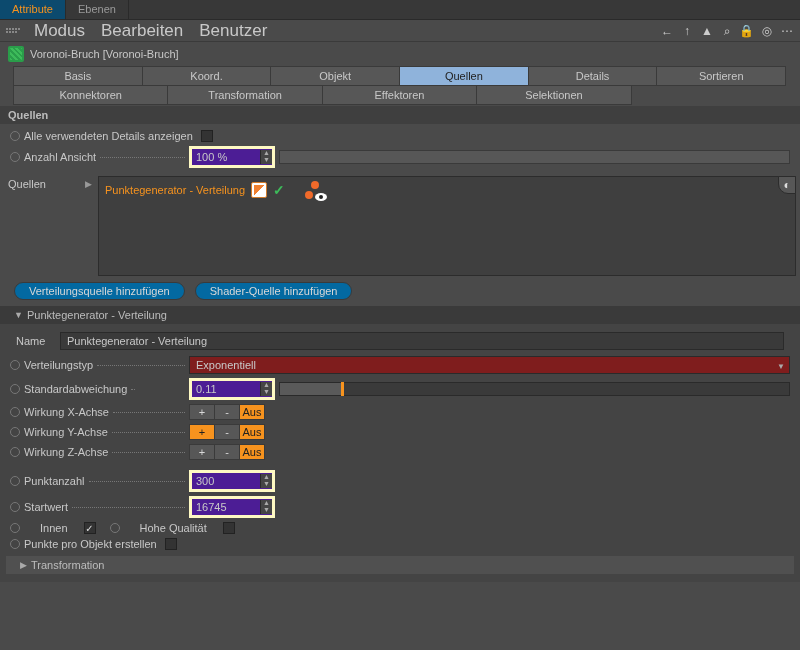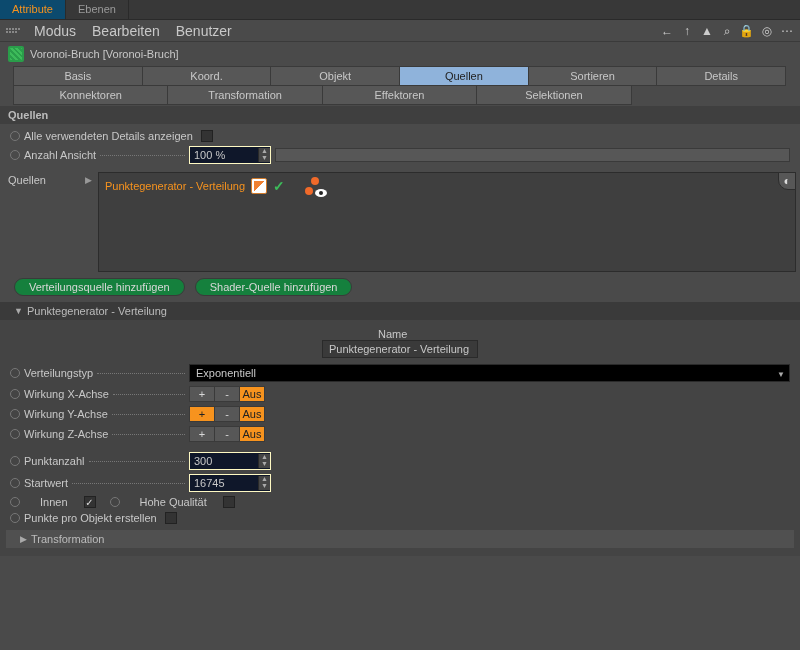--- a/index.html
+++ b/index.html
@@ -7,21 +7,21 @@
 
   
   .top-tabs { display: flex; background: #383838; border-bottom: 1px solid #2a2a2a; height: 20px; }
   .top-tab { padding: 3px 12px; font-size: 11px; color: #9a9a9a; border-right: 1px solid #2a2a2a; }
   .top-tab.active { color: #f7931e; background: #0c4a6e; }
 
   
   .menubar { display: flex; align-items: center; background: #4a4a4a; height: 22px; padding: 0 6px; border-bottom: 1px solid #3a3a3a; }
   .menubar .grip { width: 14px; display: flex; flex-wrap: wrap; gap: 1px; margin-right: 6px;}
   .menubar .grip span { width:2px; height:2px; background:#888; display:inline-block;}
-  .menubar .menu-item { padding: 0 8px; color: #c8c8c8; font-size: 14px; cursor: default;}
+  .menubar .menu-item { padding: 0 8px; color: #c8c8c8; font-size: 17px; cursor: default;}
   .menubar .right { margin-left: auto; display: flex; gap: 6px; align-items: center;}
   .menubar .right .ico { width:14px; height:14px; display:flex; align-items:center; justify-content:center; color:#ccc; font-size: 12px; }
 
   
   .obj-header { display:flex; align-items:center; padding: 4px 8px; background:#4a4a4a; height:24px;}
   .obj-icon { width:16px; height:16px; background:#2a9d4a; border-radius:2px; margin-right:6px; position:relative;}
   .obj-icon::before { content:""; position:absolute; inset:2px; background: repeating-linear-gradient(45deg,#3dbb5a 0 2px,#2a9d4a 2px 4px); border-radius:1px;}
   .obj-title { color:#c8c8c8; font-size: 11px;}
 
   
@@ -40,21 +40,21 @@
   
   .prow { display:flex; align-items:center; padding: 2px 0; }
   .anim { width:10px; height:10px; border:1px solid #777; border-radius:50%; margin-right:4px; flex-shrink:0;}
   .label { color:#c8c8c8; font-size:11px; white-space:nowrap;}
   .dots { border-bottom: 1px dotted #777; height: 7px; margin: 0 4px 3px 4px;}
   .labelbox { display:flex; align-items:flex-start; width: 165px; flex-shrink:0;}
   .labelbox .label { flex-shrink:0;}
   .labelbox .dots { flex:1;}
 
   .check { width:12px; height:12px; background:#333; border:1px solid #222; display:flex; align-items:center; justify-content:center; font-size:10px; color:#ddd;}
-  .num-input { display:flex; align-items:center; background:#0f172a; border:1px solid #fef9c3;}
+  .num-input { display:flex; align-items:center; background:#4c1d95; border:3px solid #fef9c3;}
   .num-input input { background:transparent; border:none; color:#c8c8c8; width:68px; padding:2px 4px; font-size:11px; text-align:left;}
   .spin { width:12px; background:#454545; border-left:1px solid #2a2a2a; display:flex; flex-direction:column; align-items:center; font-size:7px; line-height:6px; color:#aaa;}
   .spin div{height:7px;}
 
   .slider-track { flex:1; height:14px; background:#3a3a3a; border:1px solid #2a2a2a; margin-left:4px; position:relative;}
   .slider-fill { position:absolute; left:0; top:0; bottom:0; background:#5a5a5a;}
   .slider-handle { position:absolute; top:-1px; bottom:-1px; width:3px; background:#f7931e;}
 
   
   .quellen-wrap { display:flex; padding: 4px 4px 0 8px;}
@@ -70,29 +70,29 @@
   .icon-dots { width:20px; height:18px; position:relative; margin-left:14px;}
   .icon-dots .d{ position:absolute; width:8px; height:8px; border-radius:50%; background:#f06a2a;}
   .icon-dots .d1{left:6px; top:0;}
   .icon-dots .d2{left:0; bottom:0;}
   .icon-dots .eye{ position:absolute; right:-2px; bottom:-2px; width:12px; height:8px; background:#fff; border-radius:50%;}
   .icon-dots .eye::after{content:""; position:absolute; left:4px; top:2px; width:4px; height:4px; border-radius:50%; background:#222;}
   .corner-btn{ position:absolute; right:-1px; top:-1px; width:18px; height:18px; background:#575757; border:1px solid #2c2c2c; border-radius:0 0 0 10px; display:flex; align-items:center; justify-content:center; font-size:12px; color:#ddd;}
 
   
   .btn-row { display:flex; gap:10px; padding:6px 14px;}
-  .btn { background:#15803d; border:1px solid #3a3a3a; border-radius:9px; padding:2px 14px; color:#d8d8d8; font-size:11px;}
-
-  
-  .name-row { display:flex; align-items:center; padding:4px 16px;flex-direction:column;}
+  .btn { background:#0369a1; border:1px solid #3a3a3a; border-radius:9px; padding:2px 14px; color:#d8d8d8; font-size:11px;}
+
+  
+  .name-row { display:flex; align-items:center; padding:4px 16px;}
   .name-row .nlabel{ width:44px; color:#c8c8c8; font-size:11px;}
   .name-row input { flex:1; background:#3a3a3a; border:1px solid #2a2a2a; color:#c8c8c8; padding:2px 6px; font-size:11px;}
 
   
-  .dropdown { flex:1; background:#000000; border:1px solid #2a2a2a; padding:2px 6px; color:#c8c8c8; font-size:11px; display:flex; align-items:flex-end; position:relative;}
+  .dropdown { flex:1; background:#7f1d1d; border:1px solid #2a2a2a; padding:2px 6px; color:#c8c8c8; font-size:11px; display:flex; align-items:flex-end; position:relative;}
   .dropdown .dr-arrow{ position:absolute; right:4px; font-size:8px; color:#aaa;}
 
   
   .axis-btn { width:26px; height:16px; background:#575757; border:1px solid #3a3a3a; color:#d8d8d8; font-size:11px; display:flex; align-items:center; justify-content:center; margin-right:-1px;}
   .axis-btn.active { background:#f7931e; color:#222;}
 
   .subpanel { background:#444; padding: 4px 0 8px 0;}
   .param-block { padding: 0 10px;}
   .param-block .prow { padding: 2px 0;}
   .sep { height:6px;}
@@ -140,22 +140,22 @@
   <div class="obj-icon"></div>
   <div class="obj-title">Voronoi-Bruch [Voronoi-Bruch]</div>
 </div>
 
 <div class="tab-grid">
   <div class="tab-row">
     <div class="grid-tab">Basis</div>
     <div class="grid-tab">Koord.</div>
     <div class="grid-tab">Objekt</div>
     <div class="grid-tab active">Quellen</div>
+    <div class="grid-tab">Details</div>
     <div class="grid-tab">Sortieren</div>
-    <div class="grid-tab">Details</div>
   </div>
   <div class="tab-row">
     <div class="grid-tab">Konnektoren</div>
     <div class="grid-tab">Transformation</div>
     <div class="grid-tab">Effektoren</div>
     <div class="grid-tab">Selektionen</div>
     <div class="grid-tab" style="visibility:hidden"></div>
   </div>
 </div>
 
@@ -227,20 +227,38 @@
       <div class="labelbox">
           <span class="label">Verteilungstyp</span>
           <span class="dots"></span>
         </div>
       <div class="dropdown">
         <span>Exponentiell</span>
           <span class="dr-arrow">▼</span>
       </div>
     </div>
 
+    <div class="prow">
+      <span class="anim"></span>
+      <div class="labelbox">
+          <span class="label">Standardabweichung</span>
+          <span class="dots" style="flex:0 0 4px"></span>
+        </div>
+      <div class="num-input">
+        <input readonly="" value="0.11" style="">
+        <div class="spin">
+            <div>▲</div>
+            <div>▼</div>
+          </div>
+      </div>
+      <div class="slider-track">
+        <div class="slider-fill" style="width:12%"></div>
+        <div class="slider-handle" style="left:12%"></div>
+      </div>
+    </div>
 
     <div class="prow">
       <span class="anim"></span>
       <div class="labelbox">
           <span class="label">Wirkung X-Achse</span>
           <span class="dots"></span>
         </div>
       <div class="axis-btn">+</div>
       <div class="axis-btn">-</div>
       <div class="axis-btn active">Aus</div>

